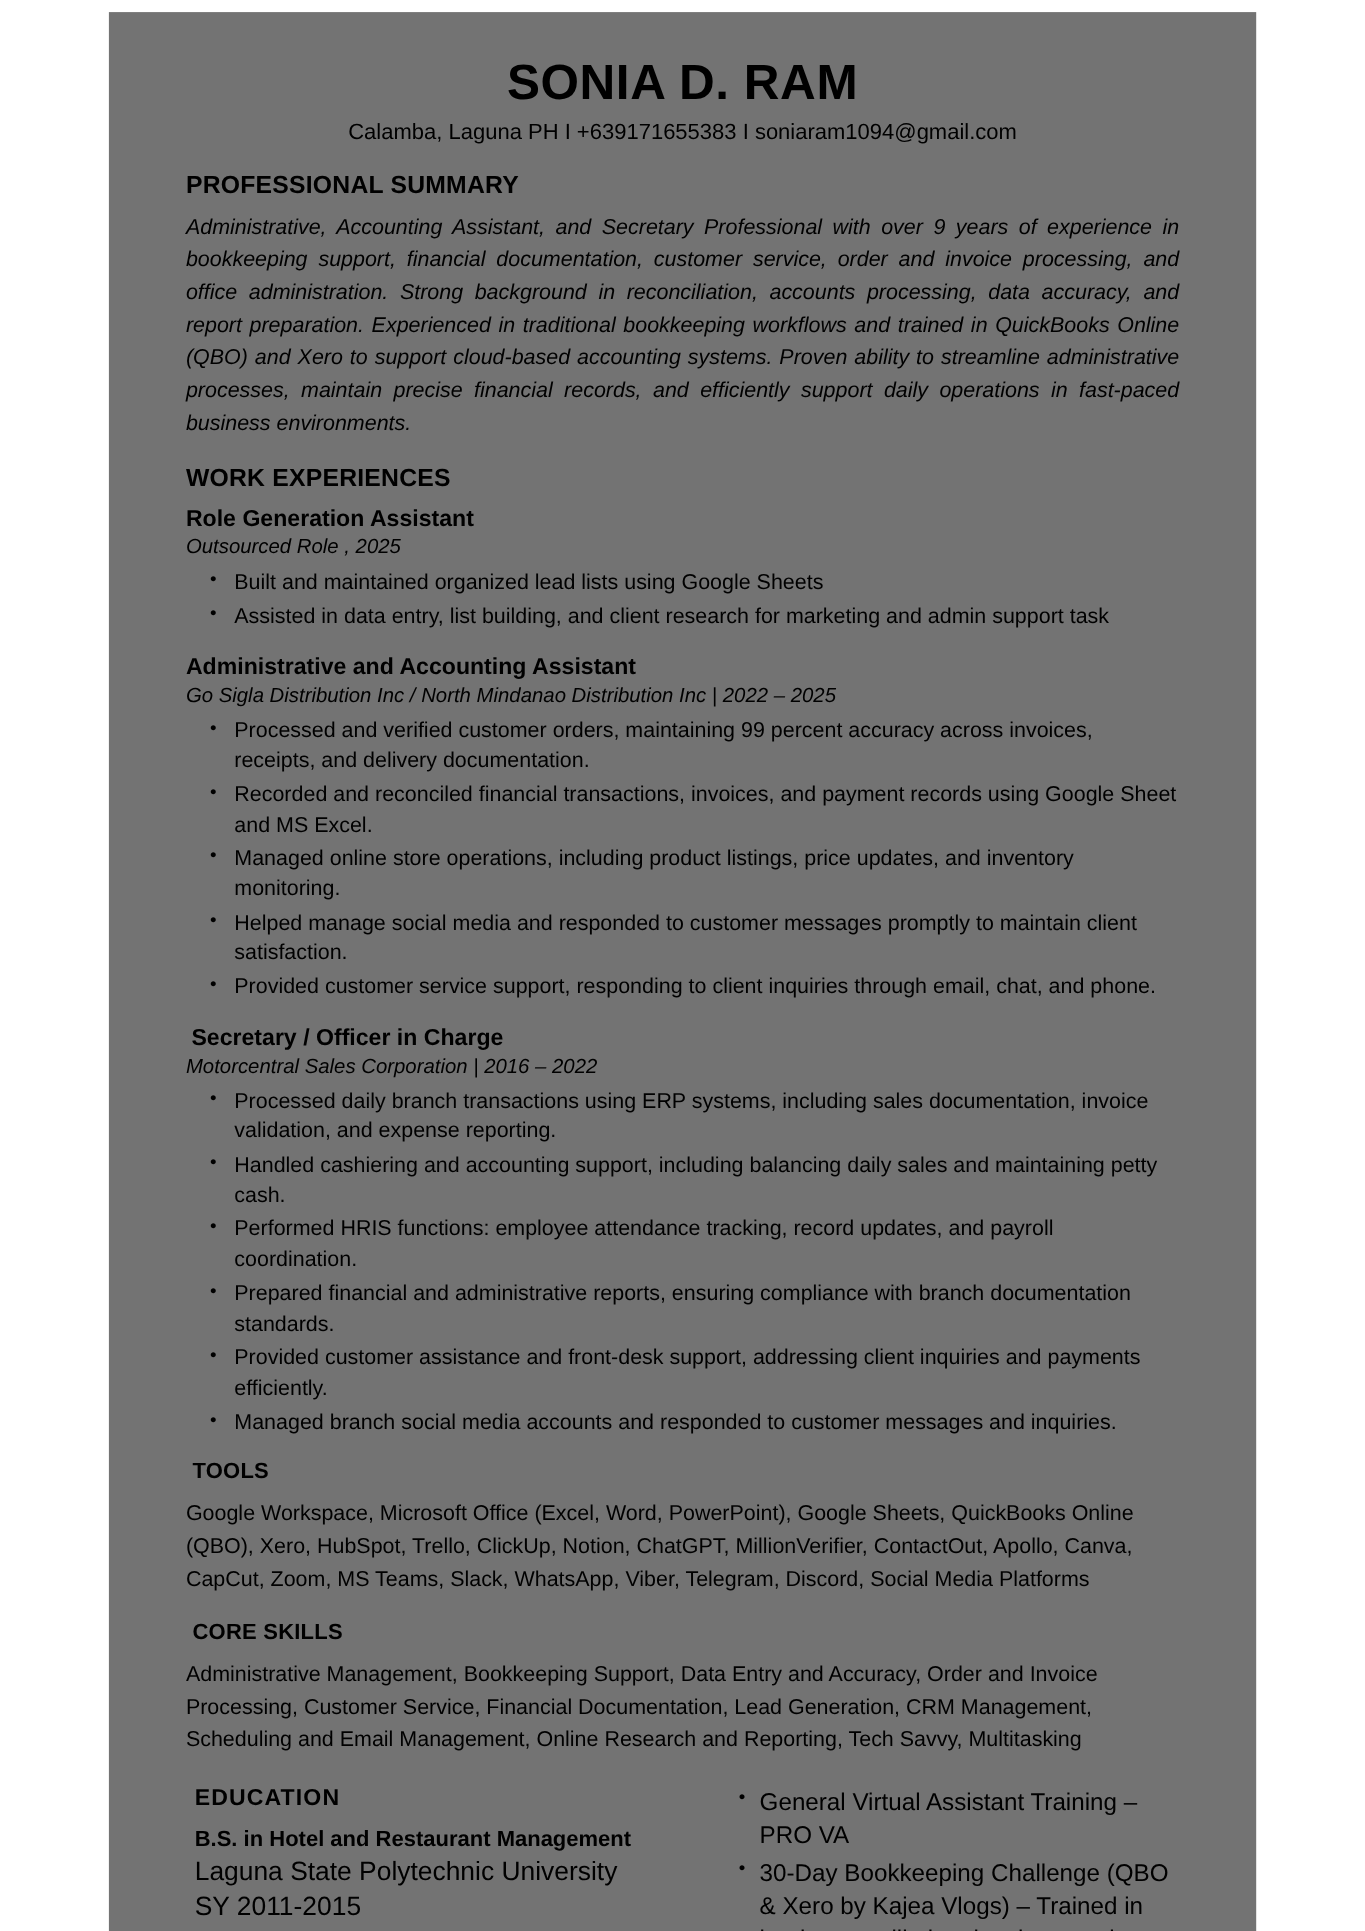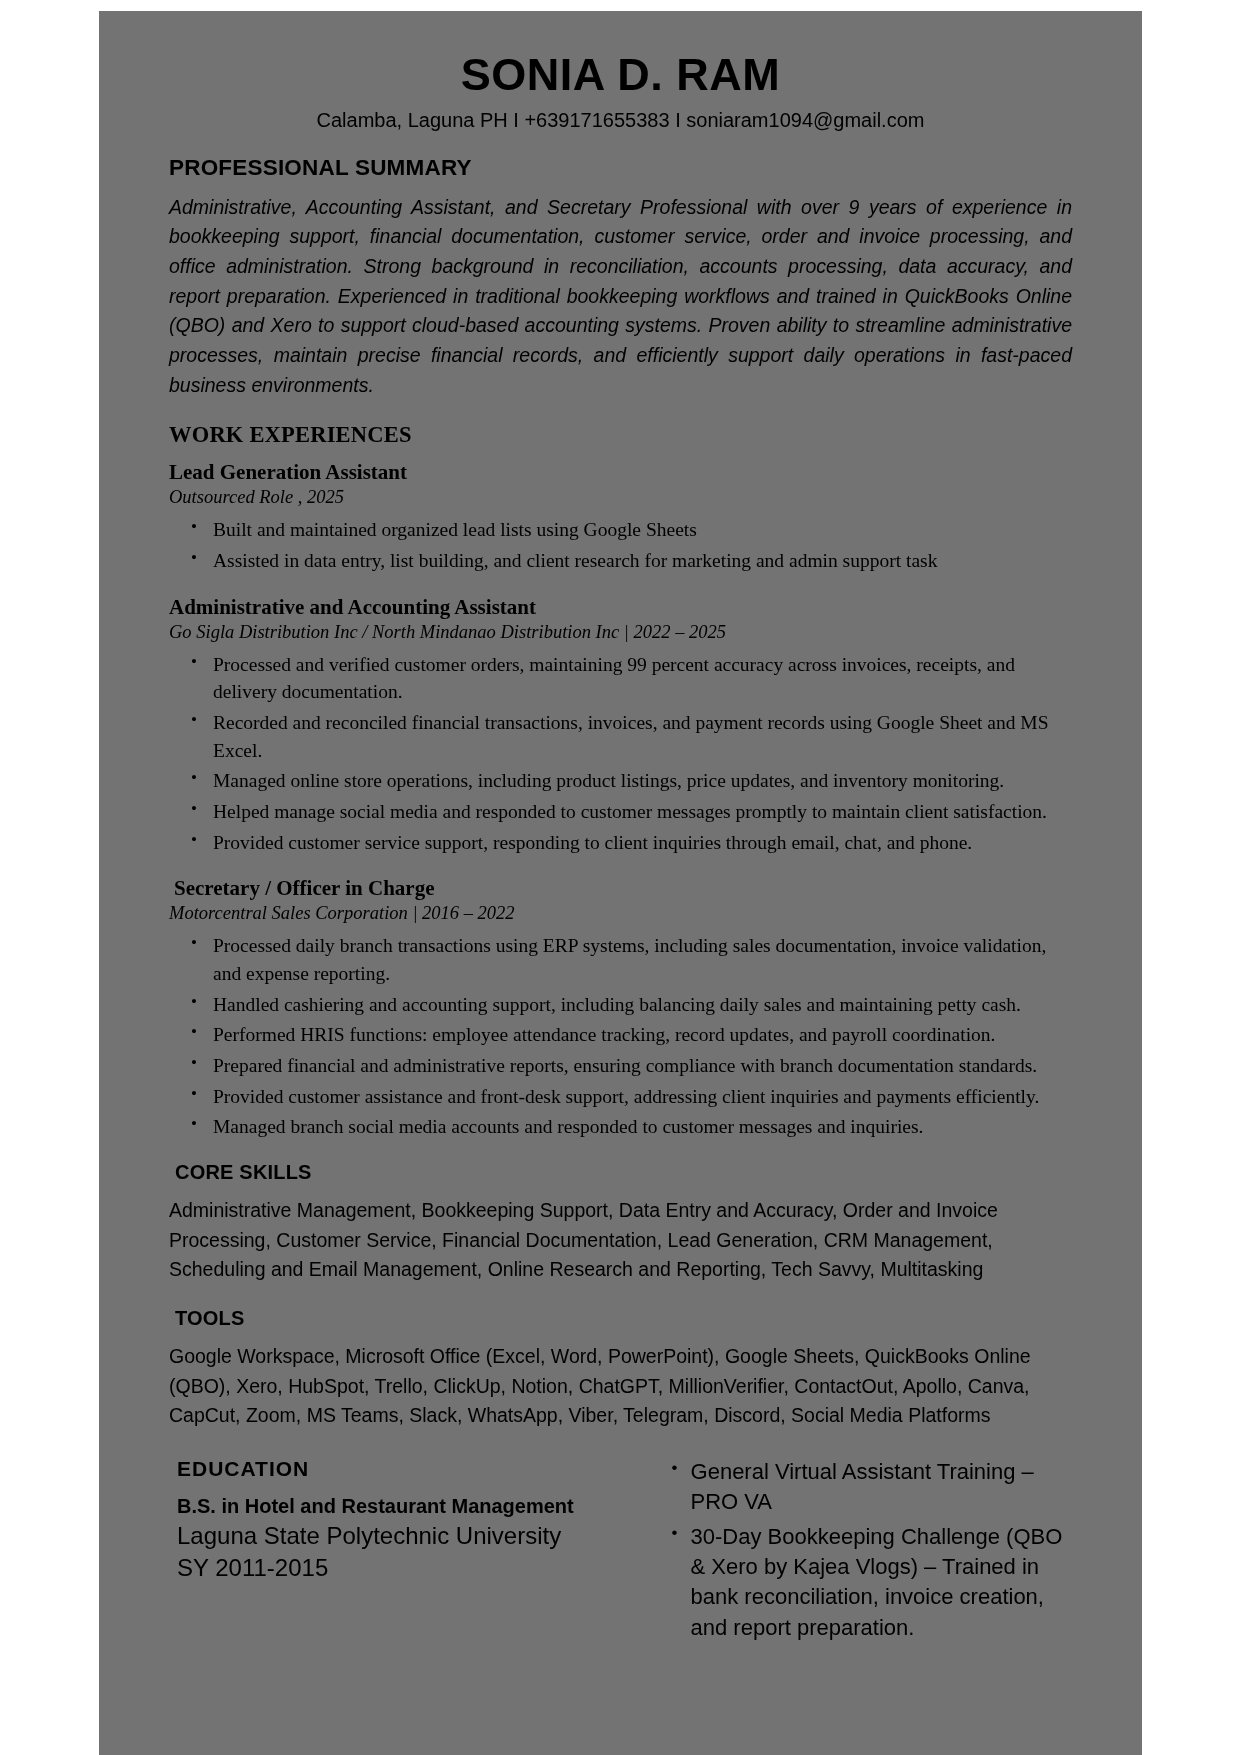--- a/index.html
+++ b/index.html
@@ -58,21 +58,20 @@
     text-align: justify;
     margin: 0;
     font-style: italic;
   }
 
   .section {
     margin-bottom: 22px;
   }
   .section.tight {
     margin-bottom: 16px;
-    font-family: Liberation Serif, serif;
   }
 
   
   .job {
     margin-bottom: 20px;
   }
   .job-title {
     font-size: 21px;
     font-weight: bold;
     margin: 0 0 2px 0;
@@ -177,21 +176,21 @@
 
   <div class="section">
     <div class="section-heading">PROFESSIONAL SUMMARY</div>
     <p class="body-text">Administrative, Accounting Assistant, and Secretary Professional with over 9 years of experience in bookkeeping support, financial documentation, customer service, order and invoice processing, and office administration. Strong background in reconciliation, accounts processing, data accuracy, and report preparation. Experienced in traditional bookkeeping workflows and trained in QuickBooks Online (QBO) and Xero to support cloud-based accounting systems. Proven ability to streamline administrative processes, maintain precise financial records, and efficiently support daily operations in fast-paced business environments.</p>
   </div>
 
   <div class="section tight">
     <div class="section-heading">WORK EXPERIENCES</div>
 
     <div class="job">
-      <div class="job-title">Lead Generation Assistant</div>
+      <div class="job-title">Role Generation Assistant</div>
       <div class="job-meta">Outsourced Role , 2025</div>
       <ul class="bullets">
         <li>Built and maintained organized lead lists using Google Sheets</li>
         <li>Assisted in data entry, list building, and client research for marketing and admin support task</li>
       </ul>
     </div>
 
     <div class="job">
       <div class="job-title">Administrative and Accounting Assistant</div>
       <div class="job-meta">Go Sigla Distribution Inc / North Mindanao Distribution Inc | 2022 – 2025</div>
@@ -212,27 +211,27 @@
         <li>Handled cashiering and accounting support, including balancing daily sales and maintaining petty cash.</li>
         <li>Performed HRIS functions: employee attendance tracking, record updates, and payroll coordination.</li>
         <li>Prepared financial and administrative reports, ensuring compliance with branch documentation standards.</li>
         <li>Provided customer assistance and front-desk support, addressing client inquiries and payments efficiently.</li>
         <li>Managed branch social media accounts and responded to customer messages and inquiries.</li>
       </ul>
     </div>
   </div>
 
   <div class="section">
+    <div class="section-heading small indent">TOOLS</div>
+    <p class="skills-text">Google Workspace, Microsoft Office (Excel, Word, PowerPoint), Google Sheets, QuickBooks Online (QBO), Xero, HubSpot, Trello, ClickUp, Notion, ChatGPT, MillionVerifier, ContactOut, Apollo, Canva, CapCut, Zoom, MS Teams, Slack, WhatsApp, Viber, Telegram, Discord, Social Media Platforms</p>
+  </div>
+
+  <div class="section">
     <div class="section-heading small indent">CORE SKILLS</div>
     <p class="skills-text">Administrative Management, Bookkeeping Support, Data Entry and Accuracy, Order and Invoice Processing, Customer Service, Financial Documentation, Lead Generation, CRM Management, Scheduling and Email Management, Online Research and Reporting, Tech Savvy, Multitasking</p>
-  </div>
-
-  <div class="section">
-    <div class="section-heading small indent">TOOLS</div>
-    <p class="skills-text">Google Workspace, Microsoft Office (Excel, Word, PowerPoint), Google Sheets, QuickBooks Online (QBO), Xero, HubSpot, Trello, ClickUp, Notion, ChatGPT, MillionVerifier, ContactOut, Apollo, Canva, CapCut, Zoom, MS Teams, Slack, WhatsApp, Viber, Telegram, Discord, Social Media Platforms</p>
   </div>
 
   <div class="bottom-cols">
     <div class="col-left">
       <div class="col-heading">EDUCATION</div>
       <div class="edu-degree">B.S. in Hotel and Restaurant Management</div>
       <div class="edu-school">Laguna State Polytechnic University</div>
       <div class="edu-years">SY 2011-2015</div>
     </div>
     <div class="col-right">

